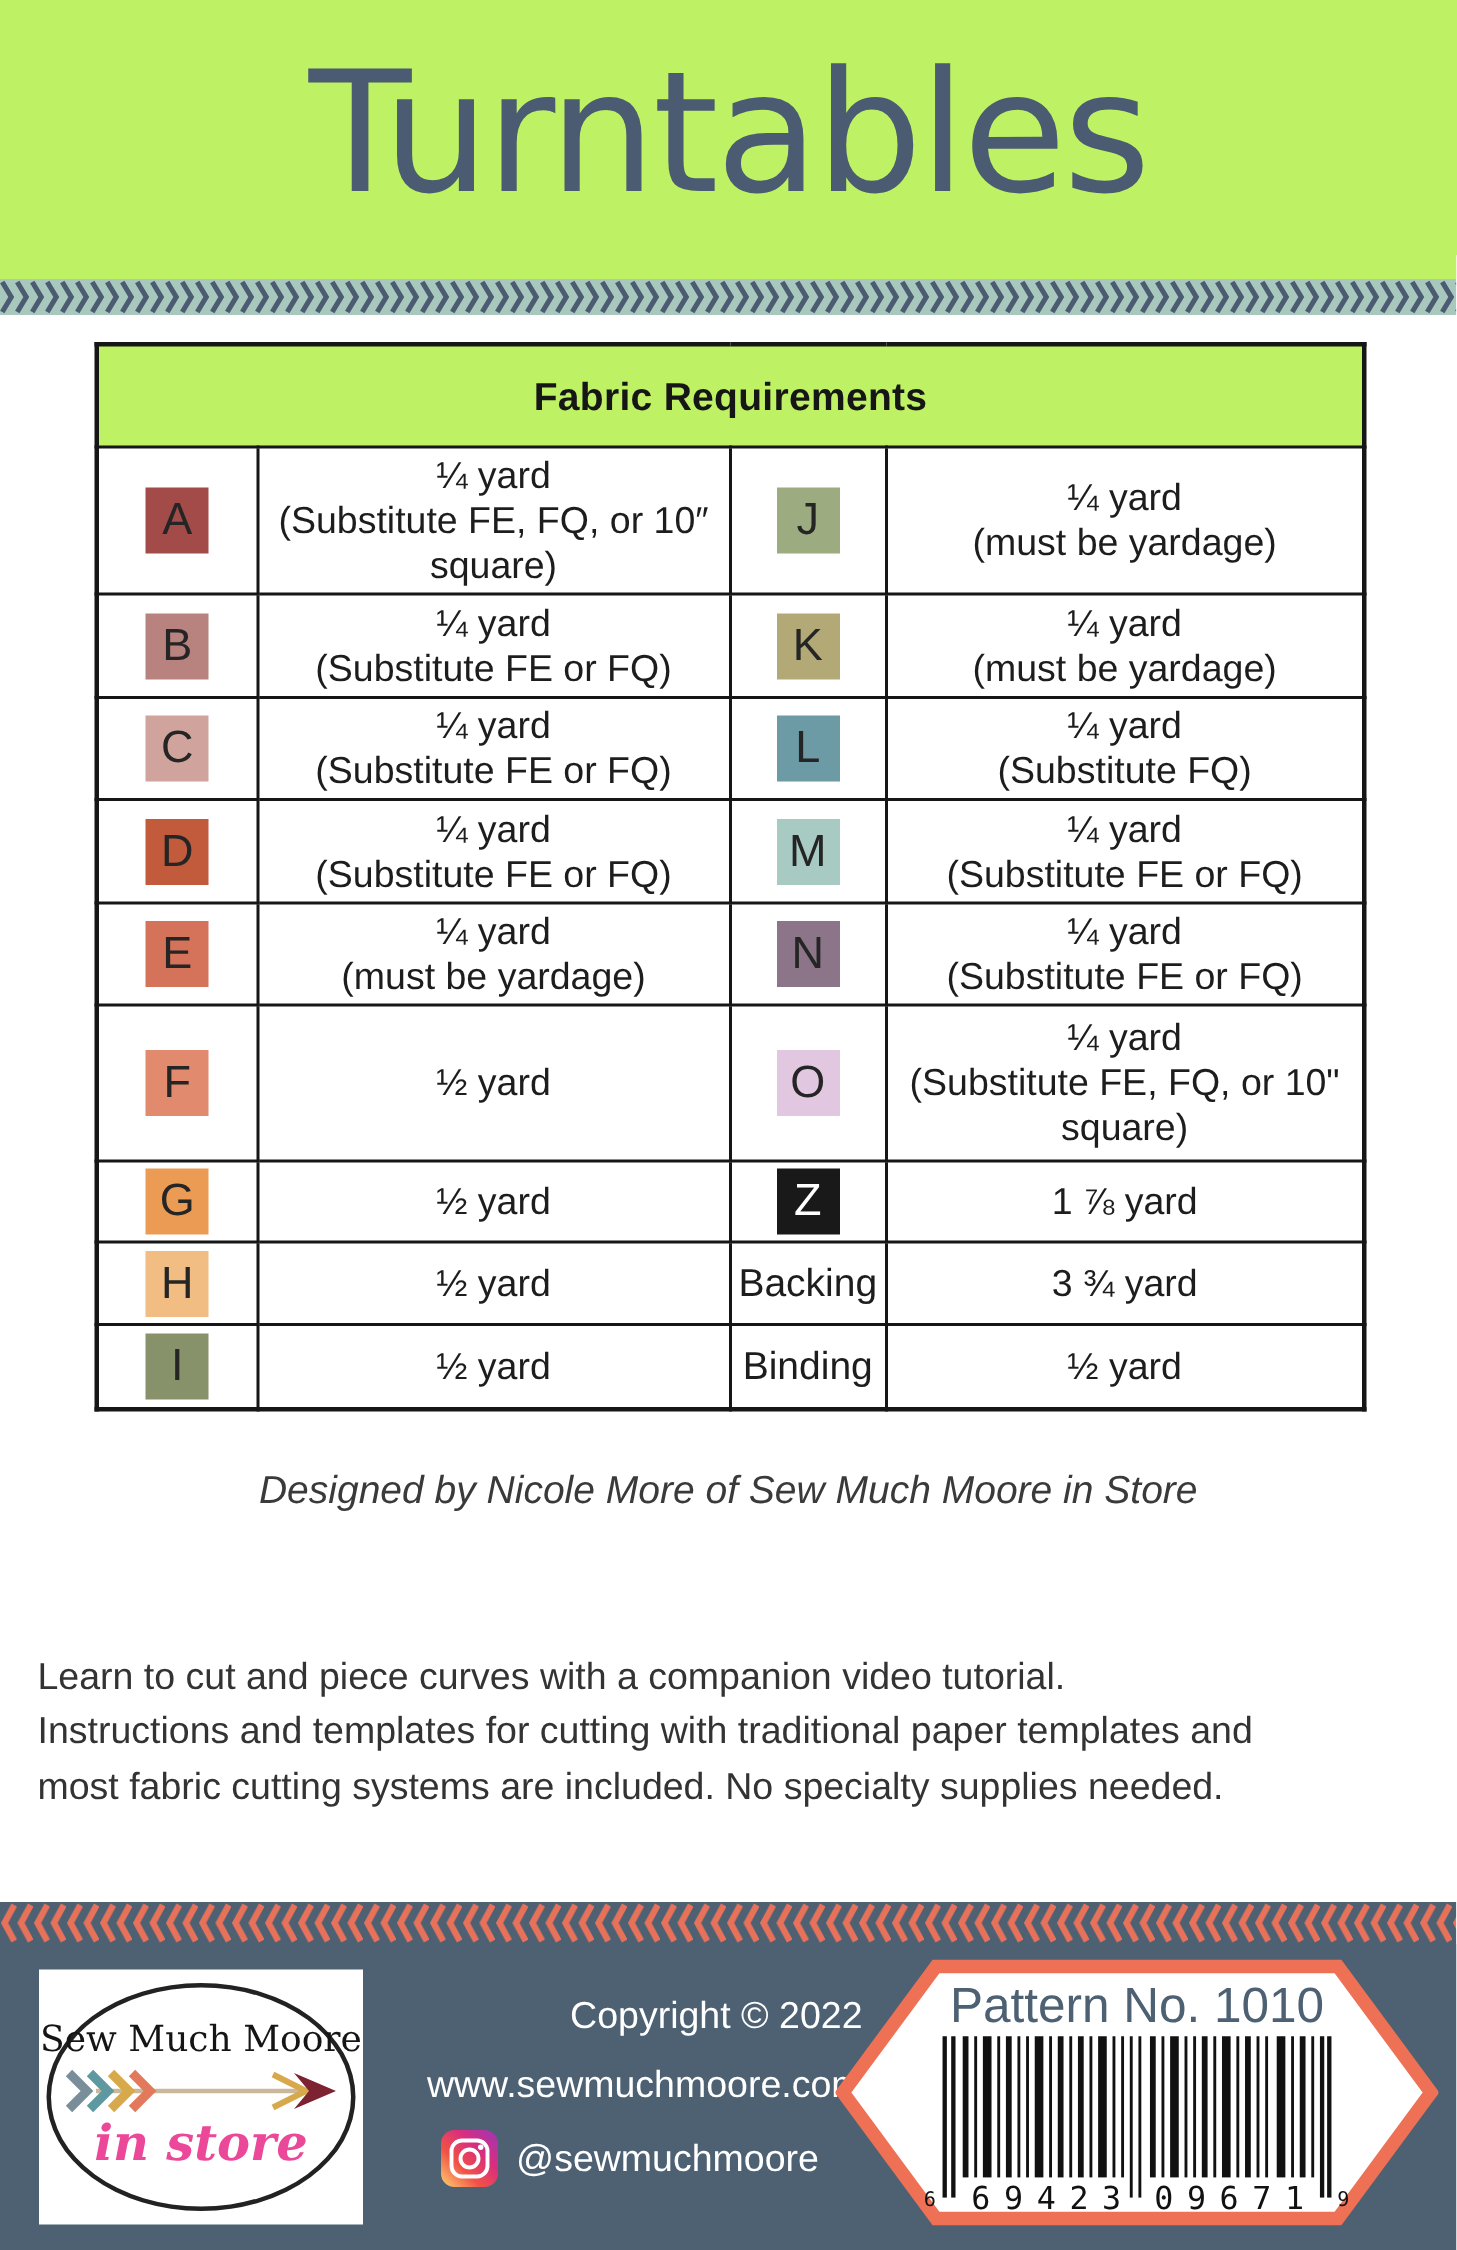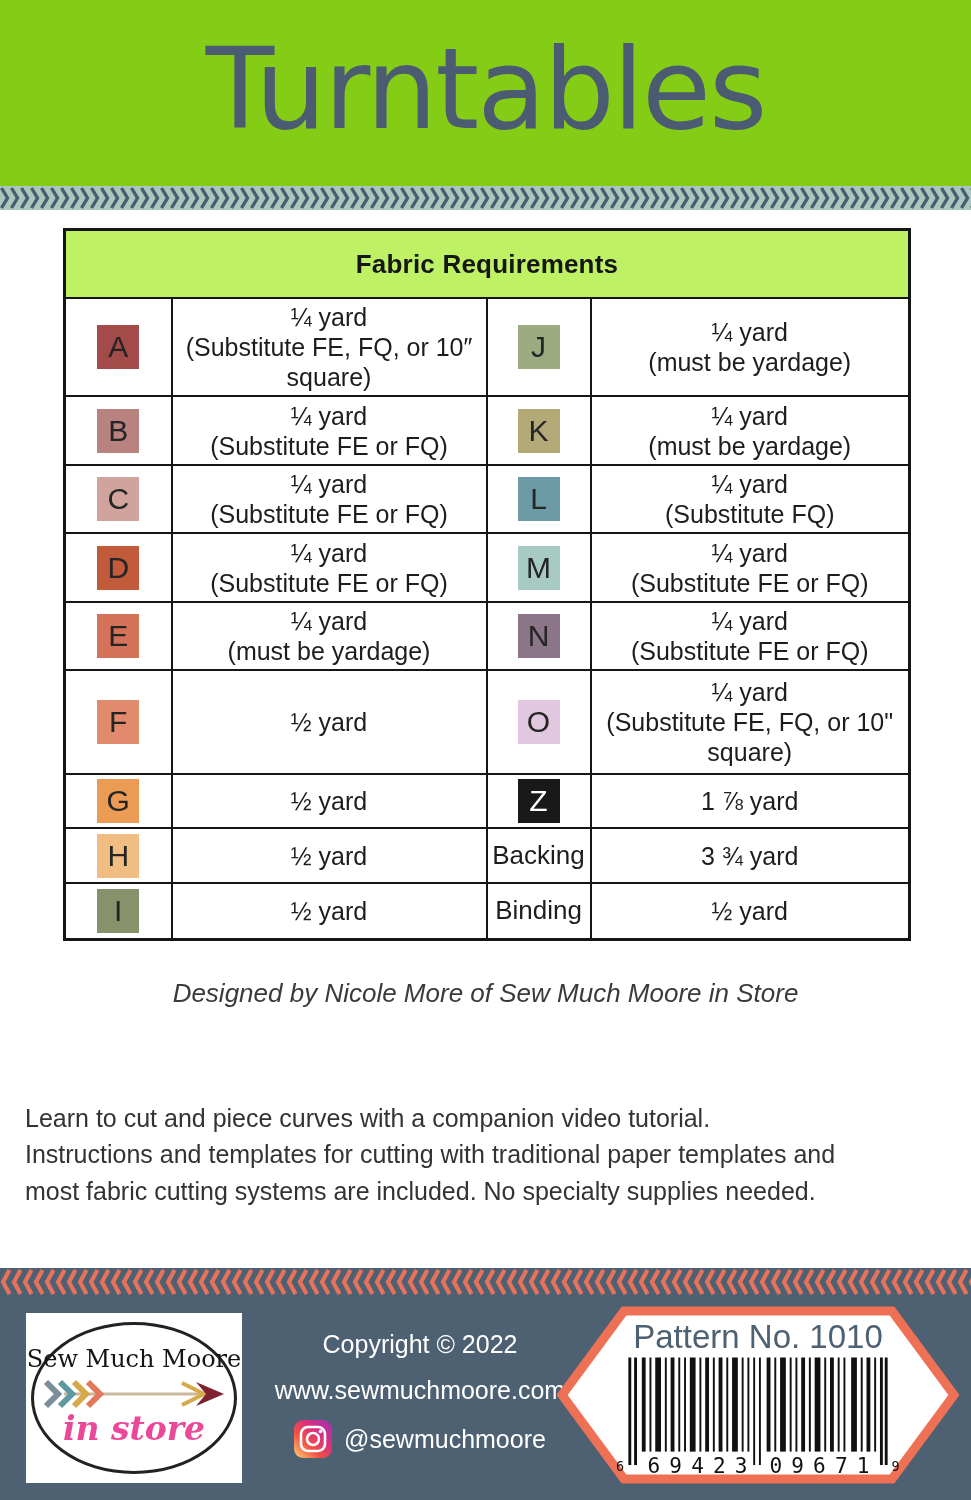--- a/index.html
+++ b/index.html
@@ -3,21 +3,21 @@
 <meta charset="utf-8">
 <style>
   html,body{margin:0;padding:0;}
   body{
     width:971px;height:1500px;position:relative;background:#ffffff;
     font-family:"Liberation Sans",sans-serif;overflow:hidden;
   }
   
   .masthead{
     position:absolute;top:0;left:0;width:971px;height:186px;
-    background:#84cc16;display:flex;align-items:center;justify-content:center;
+    background:#bef264;display:flex;align-items:center;justify-content:center;
   }
   .masthead h1{
     margin:0;font-family:"DejaVu Sans",sans-serif;font-weight:400;
     font-size:112px;color:#4b5b71;letter-spacing:-2px;line-height:1;
     transform:translateY(-4px);
   }
   .chev-top{position:absolute;top:186px;left:0;width:971px;height:24px;display:block;}
   
   .table-wrap{position:absolute;top:228px;left:63px;width:845px;}
   table.fabric{
@@ -66,21 +66,21 @@
     font-family:"DejaVu Serif",serif;font-size:24px;color:#151515;white-space:nowrap;
   }
   .logo-arrow{position:absolute;top:66px;left:50%;transform:translateX(-50%);}
   .logo-sub{
     position:absolute;top:96px;left:0;width:100%;text-align:center;
     font-family:"DejaVu Serif",serif;font-style:italic;font-weight:bold;
     font-size:33px;color:#ec4899;
   }
   
   .foot-center{
-    position:absolute;left:265px;top:34px;width:310px;text-align:center;color:#ffffff;
+    position:absolute;left:265px;top:34px;width:310px;text-align:right;color:#ffffff;
   }
   .copyright{font-size:25px;margin-bottom:17px;}
   .website{font-size:25px;margin-bottom:15px;}
   .insta-row{display:flex;align-items:center;justify-content:center;gap:12px;}
   .insta-handle{font-size:25px;}
   
   .hex-badge{position:absolute;right:12px;top:8px;width:402px;height:182px;}
   .hex-badge svg.hex{position:absolute;left:0;top:0;}
   .pattern-no{
     position:absolute;top:14px;left:0;width:100%;text-align:center;

